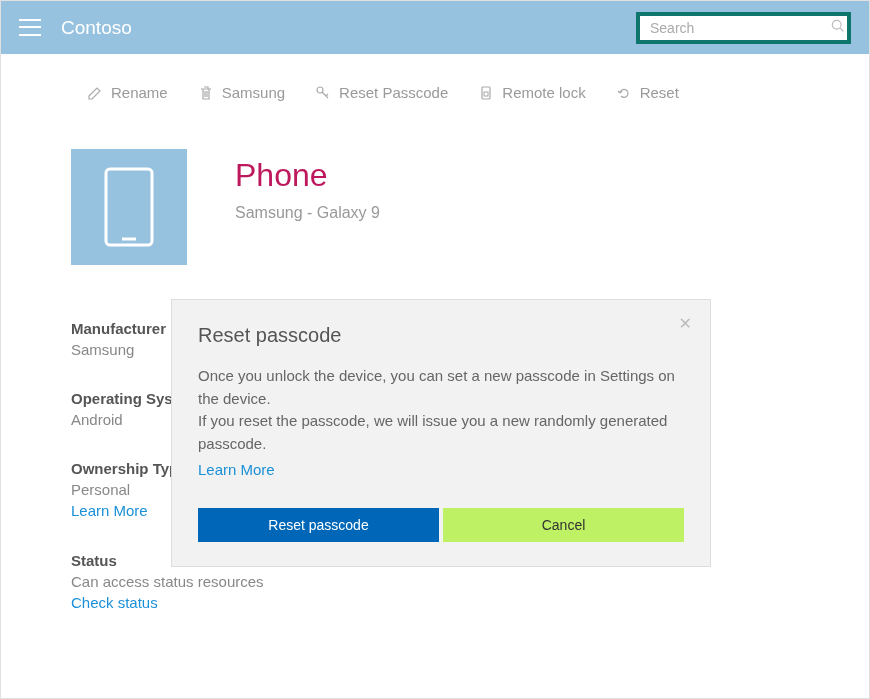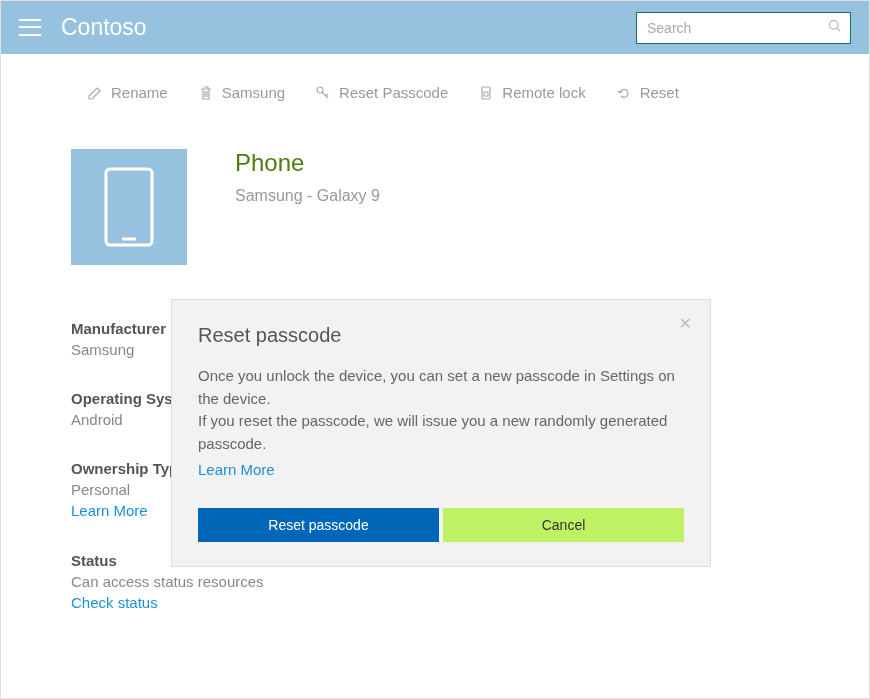--- a/index.html
+++ b/index.html
@@ -22,30 +22,30 @@
     .hamburger {
       width: 22px;
       height: 22px;
       display: flex;
       flex-direction: column;
       justify-content: space-around;
       cursor: pointer;
       margin-right: 20px;
     }
     .hamburger span { height: 2px; background: #fff; width: 100%; }
-    .brand { color: #fff; font-size: 23px; font-weight: 400; }
+    .brand { color: #fff; font-size: 19px; font-weight: 400; }
     .search-box {
       margin-left: auto;
       background: #fff;
       height: 32px;
       width: 215px;
       display: flex;
       align-items: center;
       padding: 0 10px;
-      border: 1px solid #0f766e;
+      border: 4px solid #0f766e;
     }
     .search-box input {
       border: none;
       outline: none;
       font-size: 14px;
       flex: 1;
       color: #666;
     }
     .search-box input::placeholder { color: #aaa; }
     .search-icon { color: #aaa; font-size: 14px; }
@@ -76,21 +76,21 @@
       margin-bottom: 55px;
     }
     .device-tile {
       width: 116px;
       height: 116px;
       background: #96c2df;
       display: flex;
       align-items: center;
       justify-content: center;
     }
-    .device-title { font-size: 24px; font-weight: 300; color: #4d7c0f; }
+    .device-title { font-size: 32px; font-weight: 300; color: #be185d; margin-top: 8px; }
     .device-subtitle { font-size: 16px; color: #999; margin-top: 10px; text-align: right; }
 
     .spec-row { margin-bottom: 32px; }
     .spec-label { font-weight: 600; font-size: 15px; color: #555; margin-bottom: 4px; }
     .spec-value { font-size: 15px; color: #888; }
     .link { color: #1a90d8; cursor: pointer; font-size: 15px; margin-top: 4px; display: inline-block; }
 
     .dialog {
       position: absolute;
       left: 170px;

